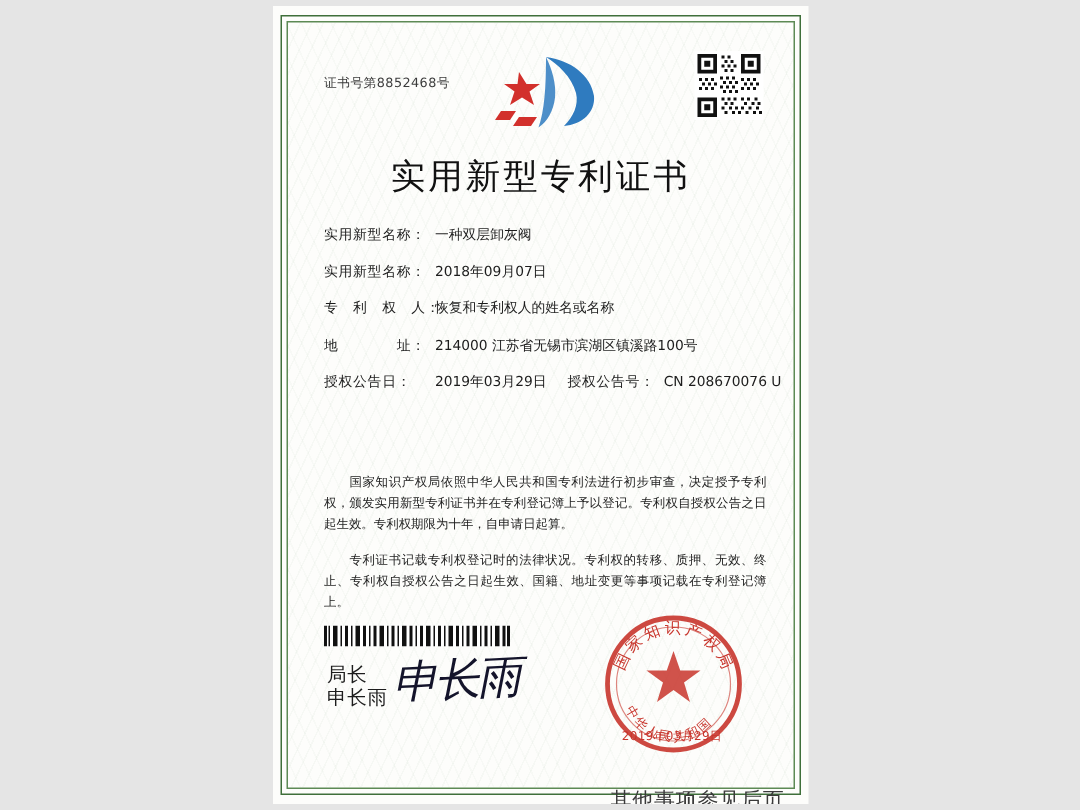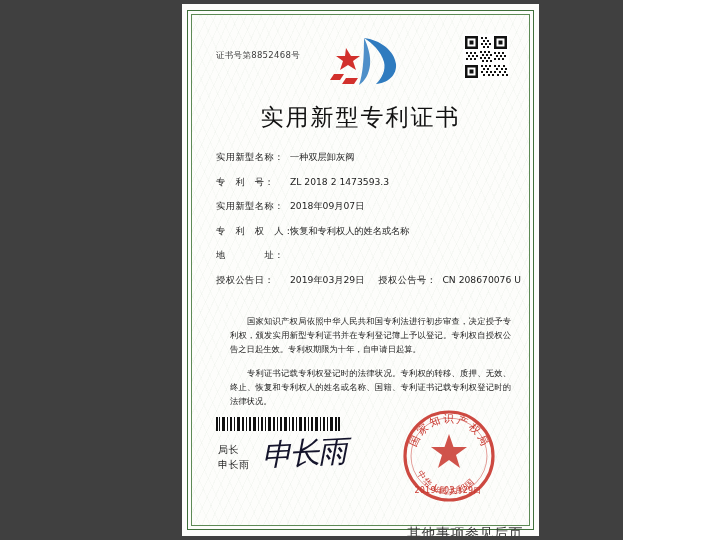--- a/index.html
+++ b/index.html
@@ -8,23 +8,23 @@
     background: #ffffff;
   }
   body {
     width: 720px;
     height: 540px;
     overflow: hidden;
     font-family: "DejaVu Sans", "Liberation Sans", sans-serif;
   }
   .page {
     position: relative;
-    width: 623px;
+    width: 720px;
     height: 540px;
-    background: #404040;
+    background: #e5e5e5;
   }
   
   .certificate {
     position: absolute;
     left: 182px;
     top: 4px;
     width: 357px;
     height: 532px;
     background: #fdfdfb;
     overflow: hidden;
@@ -133,21 +133,21 @@
     white-space: nowrap;
     letter-spacing: 0.5px;
   }
   .field-second-value {
     margin-left: 6px;
     white-space: nowrap;
   }
 
   .paragraphs {
     position: absolute;
-    left: 48px;
+    left: 34px;
     right: 28px;
     top: 310px;
     font-size: 8.3px;
     line-height: 14px;
     color: #1d1d1d;
     text-align: justify;
   }
   .paragraphs p {
     margin: 0 0 10px 0;
     text-indent: 17px;
@@ -160,21 +160,21 @@
     top: 412px;
     width: 124px;
     height: 14px;
   }
 
   
   .director {
     position: absolute;
     left: 36px;
     top: 438px;
-    font-size: 10px;
+    font-size: 13px;
     color: #1d1d1d;
     line-height: 15px;
     letter-spacing: 0.5px;
     font-family: Liberation Serif, serif;
   }
   .signature {
     position: absolute;
     left: 80px;
     top: 428px;
     width: 130px;
@@ -336,45 +336,42 @@
     </div>
 
     <div class="title">实用新型专利证书</div>
 
     <div class="fields">
       <div class="field-row">
         <span class="field-label">实用新型名称：</span>
         <span class="field-value">一种双层卸灰阀</span>
       </div>
       <div class="field-row">
-        <span class="field-label">专　利　号：</span>
-        <span class="field-value">ZL 2018 2 1473593.3</span>
-      </div>
-      <div class="field-row">
         <span class="field-label">实用新型名称：</span>
         <span class="field-value">2018年09月07日</span>
       </div>
       <div class="field-row">
         <span class="field-label">专　利　权　人：</span>
         <span class="field-value">恢复和专利权人的姓名或名称</span>
       </div>
       <div class="field-row">
         <span class="field-label">地　　　　址：</span>
+        <span class="field-value">214000 江苏省无锡市滨湖区镇溪路100号</span>
       </div>
       <div class="field-row split">
         <span class="field-label">授权公告日：</span>
         <span class="field-value">2019年03月29日</span>
         <span class="field-second-label">授权公告号：</span>
         <span class="field-second-value">CN 208670076 U</span>
       </div>
     </div>
 
     <div class="paragraphs">
       <p>国家知识产权局依照中华人民共和国专利法进行初步审查，决定授予专利权，颁发实用新型专利证书并在专利登记簿上予以登记。专利权自授权公告之日起生效。专利权期限为十年，自申请日起算。</p>
-      <p>专利证书记载专利权登记时的法律状况。专利权的转移、质押、无效、终止、恢复和专利权人的姓名或名称、国籍、专利证书记载专利权登记时的法律状况。</p>
+      <p>专利证书记载专利权登记时的法律状况。专利权的转移、质押、无效、终止、专利权自授权公告之日起生效、国籍、地址变更等事项记载在专利登记簿上。</p>
     </div>
 
     <div class="barcode">
       <svg width="124" height="14" viewBox="0 0 124 14">
         <rect width="124" height="14" fill="#ffffff"></rect>
         <g fill="#111111">
           <rect x="0" y="0" width="2" height="14"></rect>
             <rect x="3" y="0" width="1" height="14"></rect>
           <rect x="6" y="0" width="3" height="14"></rect>
             <rect x="11" y="0" width="1" height="14"></rect>

